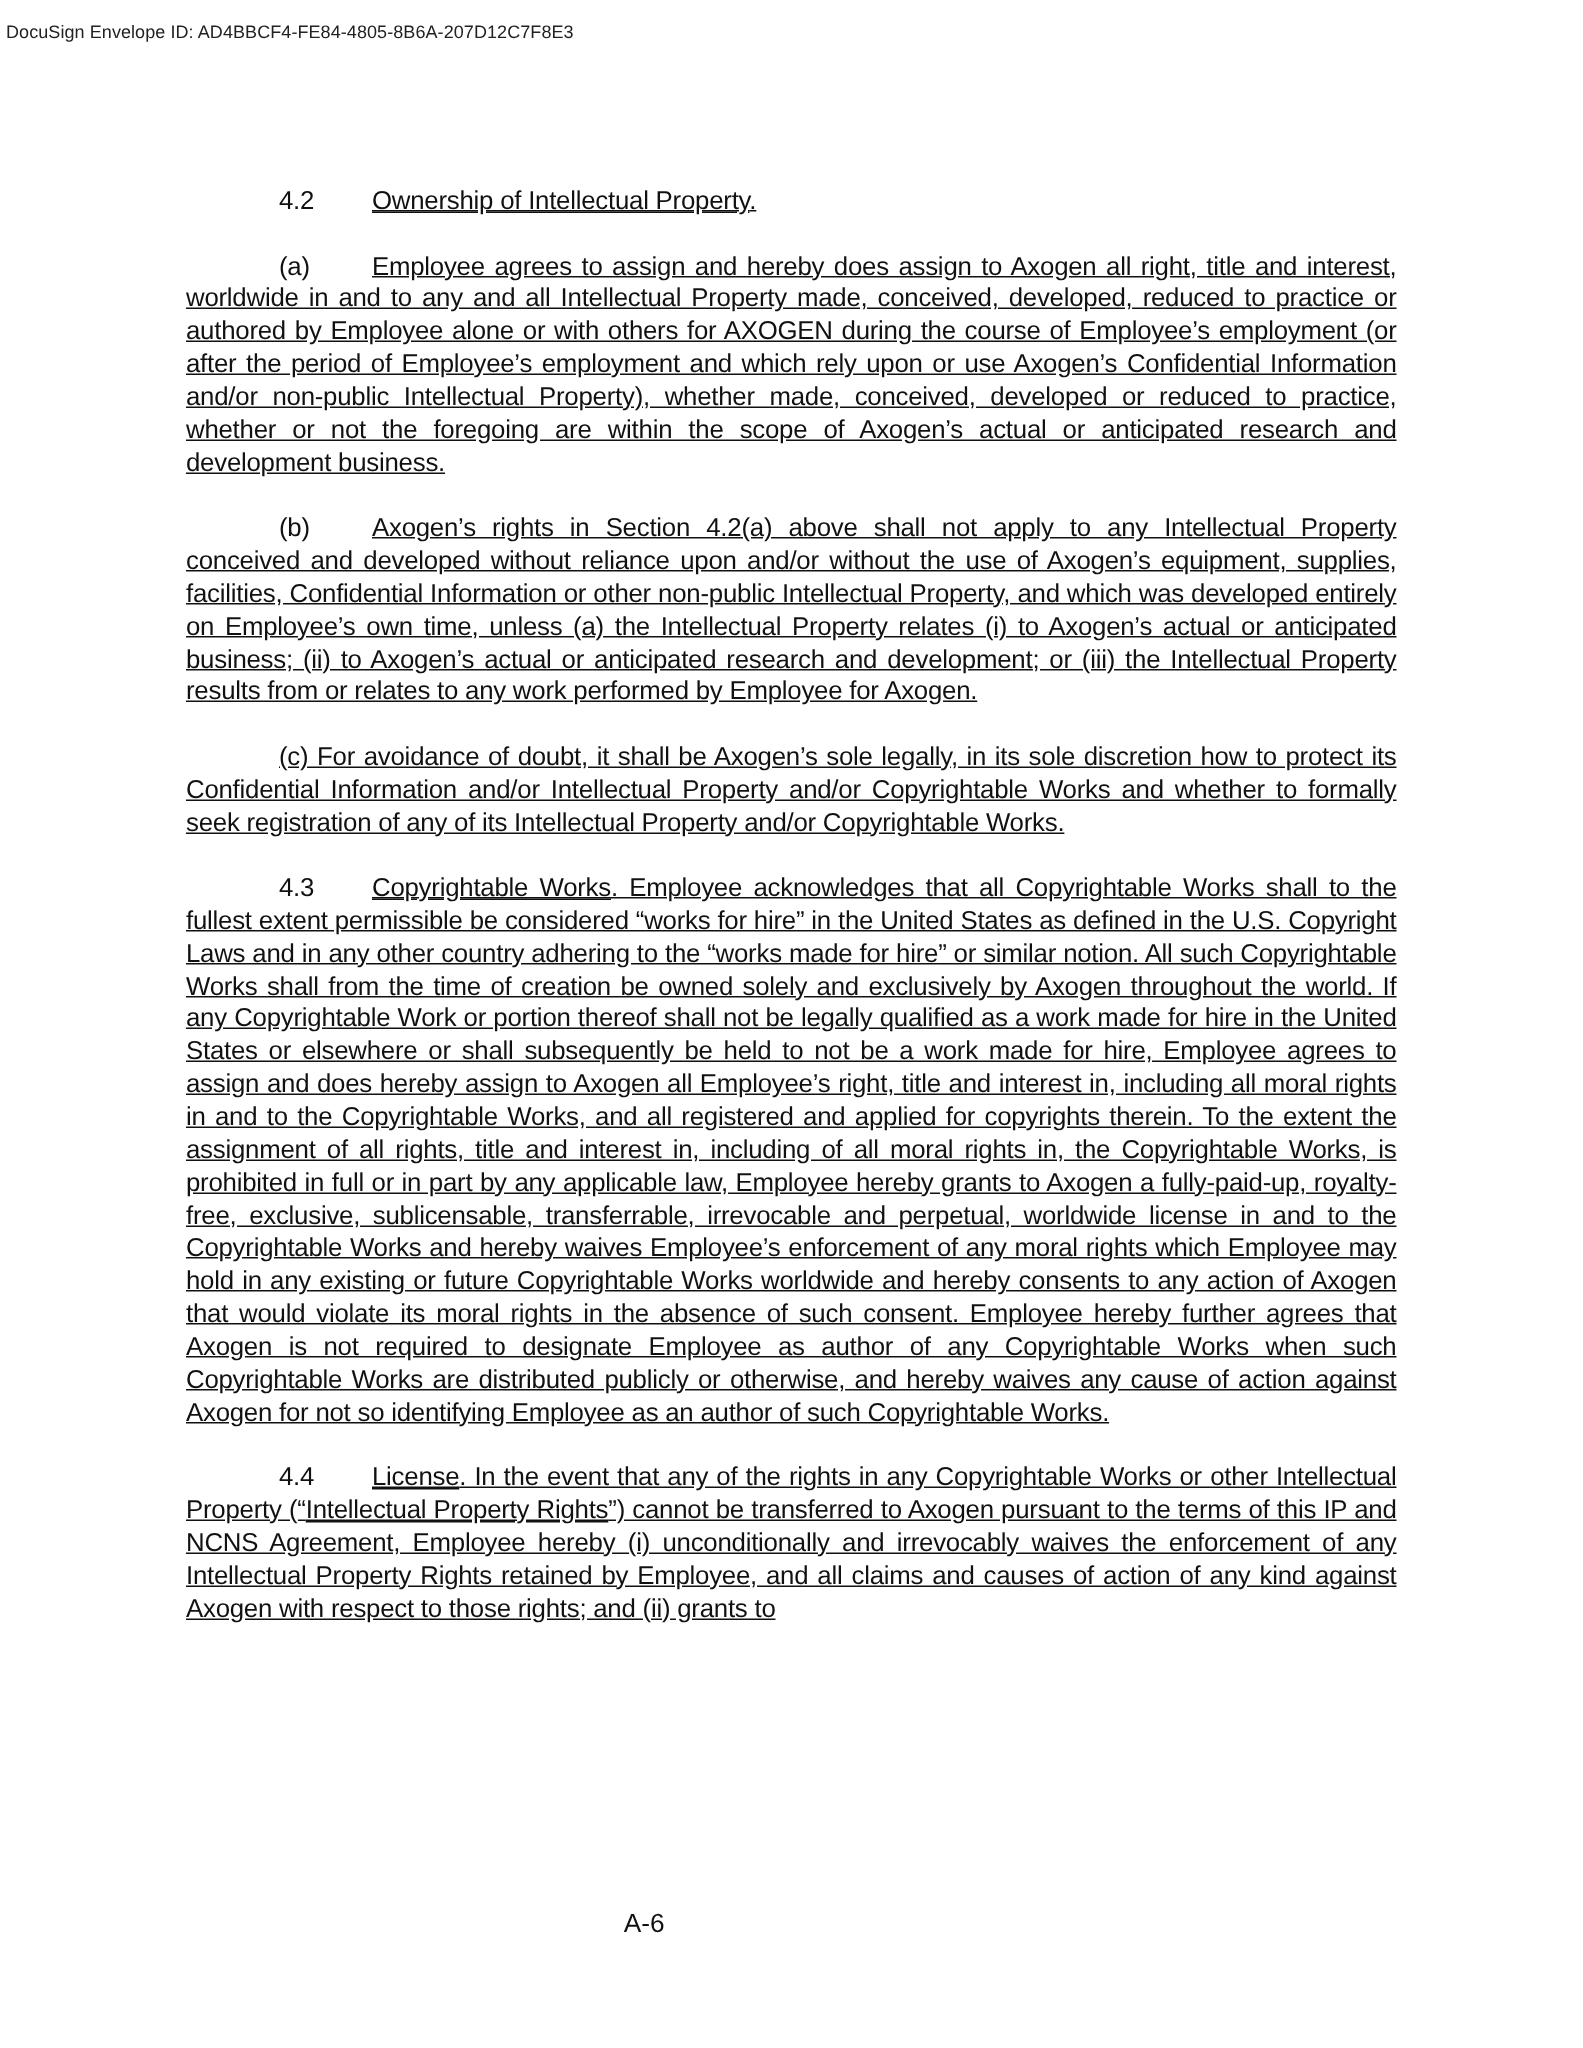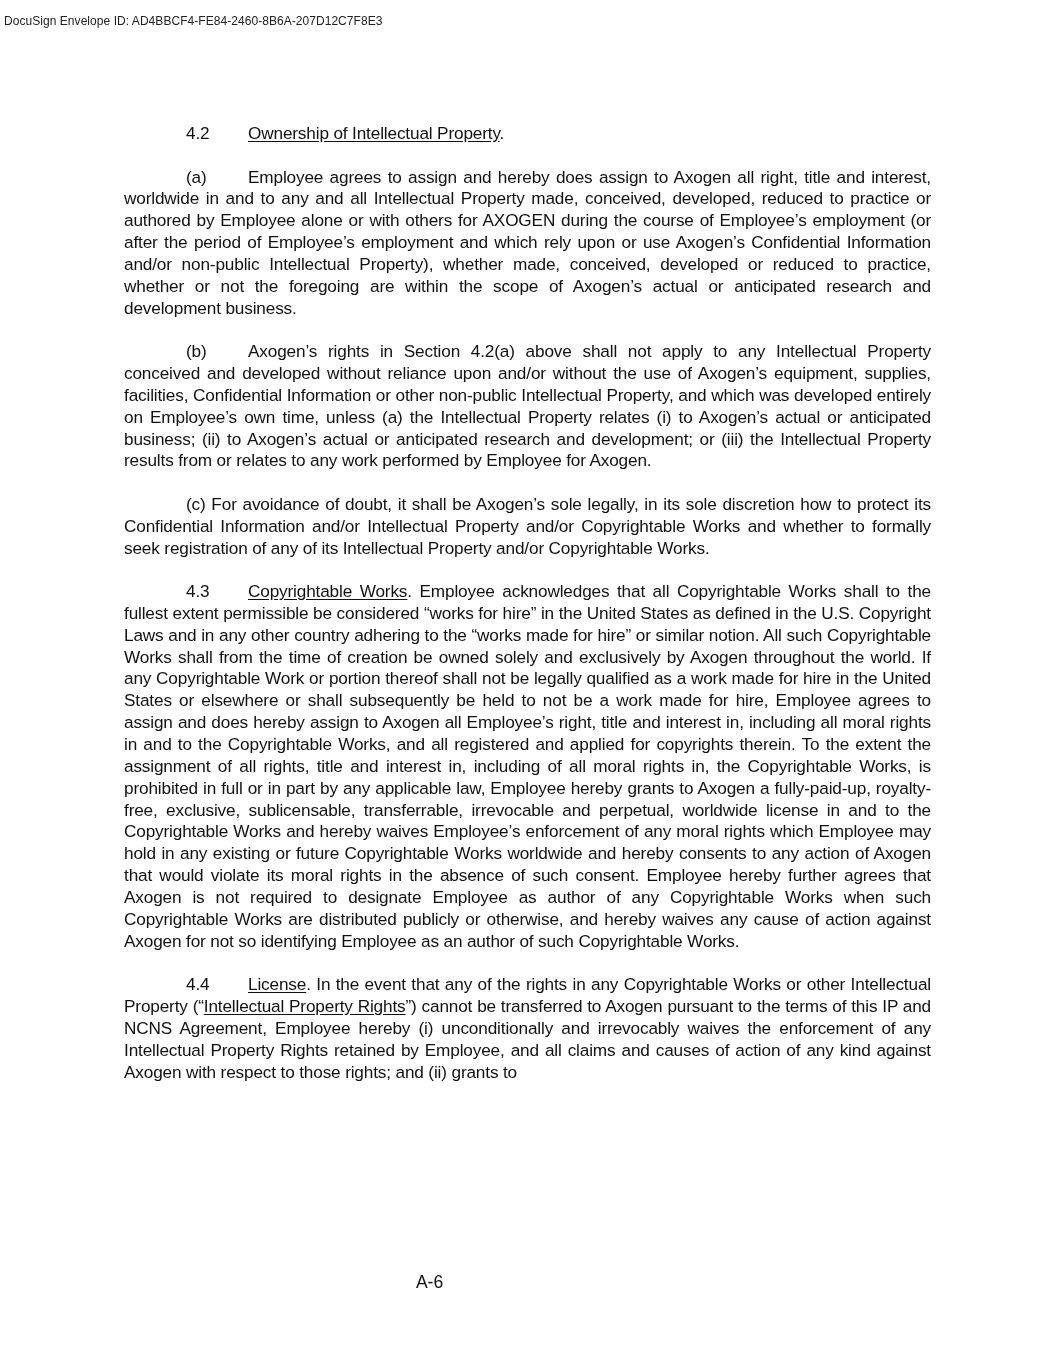--- a/index.html
+++ b/index.html
@@ -32,20 +32,21 @@
     .para {
       font-size: 17.2px;
       line-height: 21.85px;
       text-align: justify;
       margin: 0 0 21.7px 0;
       letter-spacing: -0.15px;
       word-spacing: 0px;
     }
     .para.first-indent {
       text-indent: 62px;
+      text-decoration: underline;
     }
     .num {
       display: inline-block;
       width: 62px;
       text-indent: 0;
     }
     .u {
       text-decoration: underline;
       text-underline-offset: 2px;
     }
@@ -55,21 +56,21 @@
       width: 859px;
       top: 1272px;
       text-align: center;
       font-size: 17.5px;
       color: #111111;
     }
   </style>
 </head>
 <body>
 
-<div class="envelope-id">DocuSign Envelope ID: AD4BBCF4-FE84-2460-8B6A-207D12C7F8E3</div>
+<div class="envelope-id">DocuSign Envelope ID: AD4BBCF4-FE84-4805-8B6A-207D12C7F8E3</div>
 
 <div class="content">
 
 
   <p class="para first-indent"><span class="num">4.2</span><span class="u">Ownership of Intellectual Property</span><span>.</span></p>
 
   <p class="para first-indent"><span class="num">(a)</span><span>Employee agrees to assign and hereby does assign to Axogen all right, title and interest, worldwide in and to any and all Intellectual Property made, conceived, developed, reduced to practice or authored by Employee alone or with others for AXOGEN during the course of Employee’s employment (or after the period of Employee’s employment and which rely upon or use Axogen’s Confidential Information and/or non-public Intellectual Property), whether made, conceived, developed or reduced to practice, whether or not the foregoing are within the scope of Axogen’s actual or anticipated research and development business.</span></p>
 
   <p class="para first-indent"><span class="num">(b)</span><span>Axogen’s rights in Section 4.2(a) above shall not apply to any Intellectual Property conceived and developed without reliance upon and/or without the use of Axogen’s equipment, supplies, facilities, Confidential Information or other non-public Intellectual Property, and which was developed entirely on Employee’s own time, unless (a) the Intellectual Property relates (i) to Axogen’s actual or anticipated business; (ii) to Axogen’s actual or anticipated research and development; or (iii) the Intellectual Property results from or relates to any work performed by Employee for Axogen.</span></p>
 

